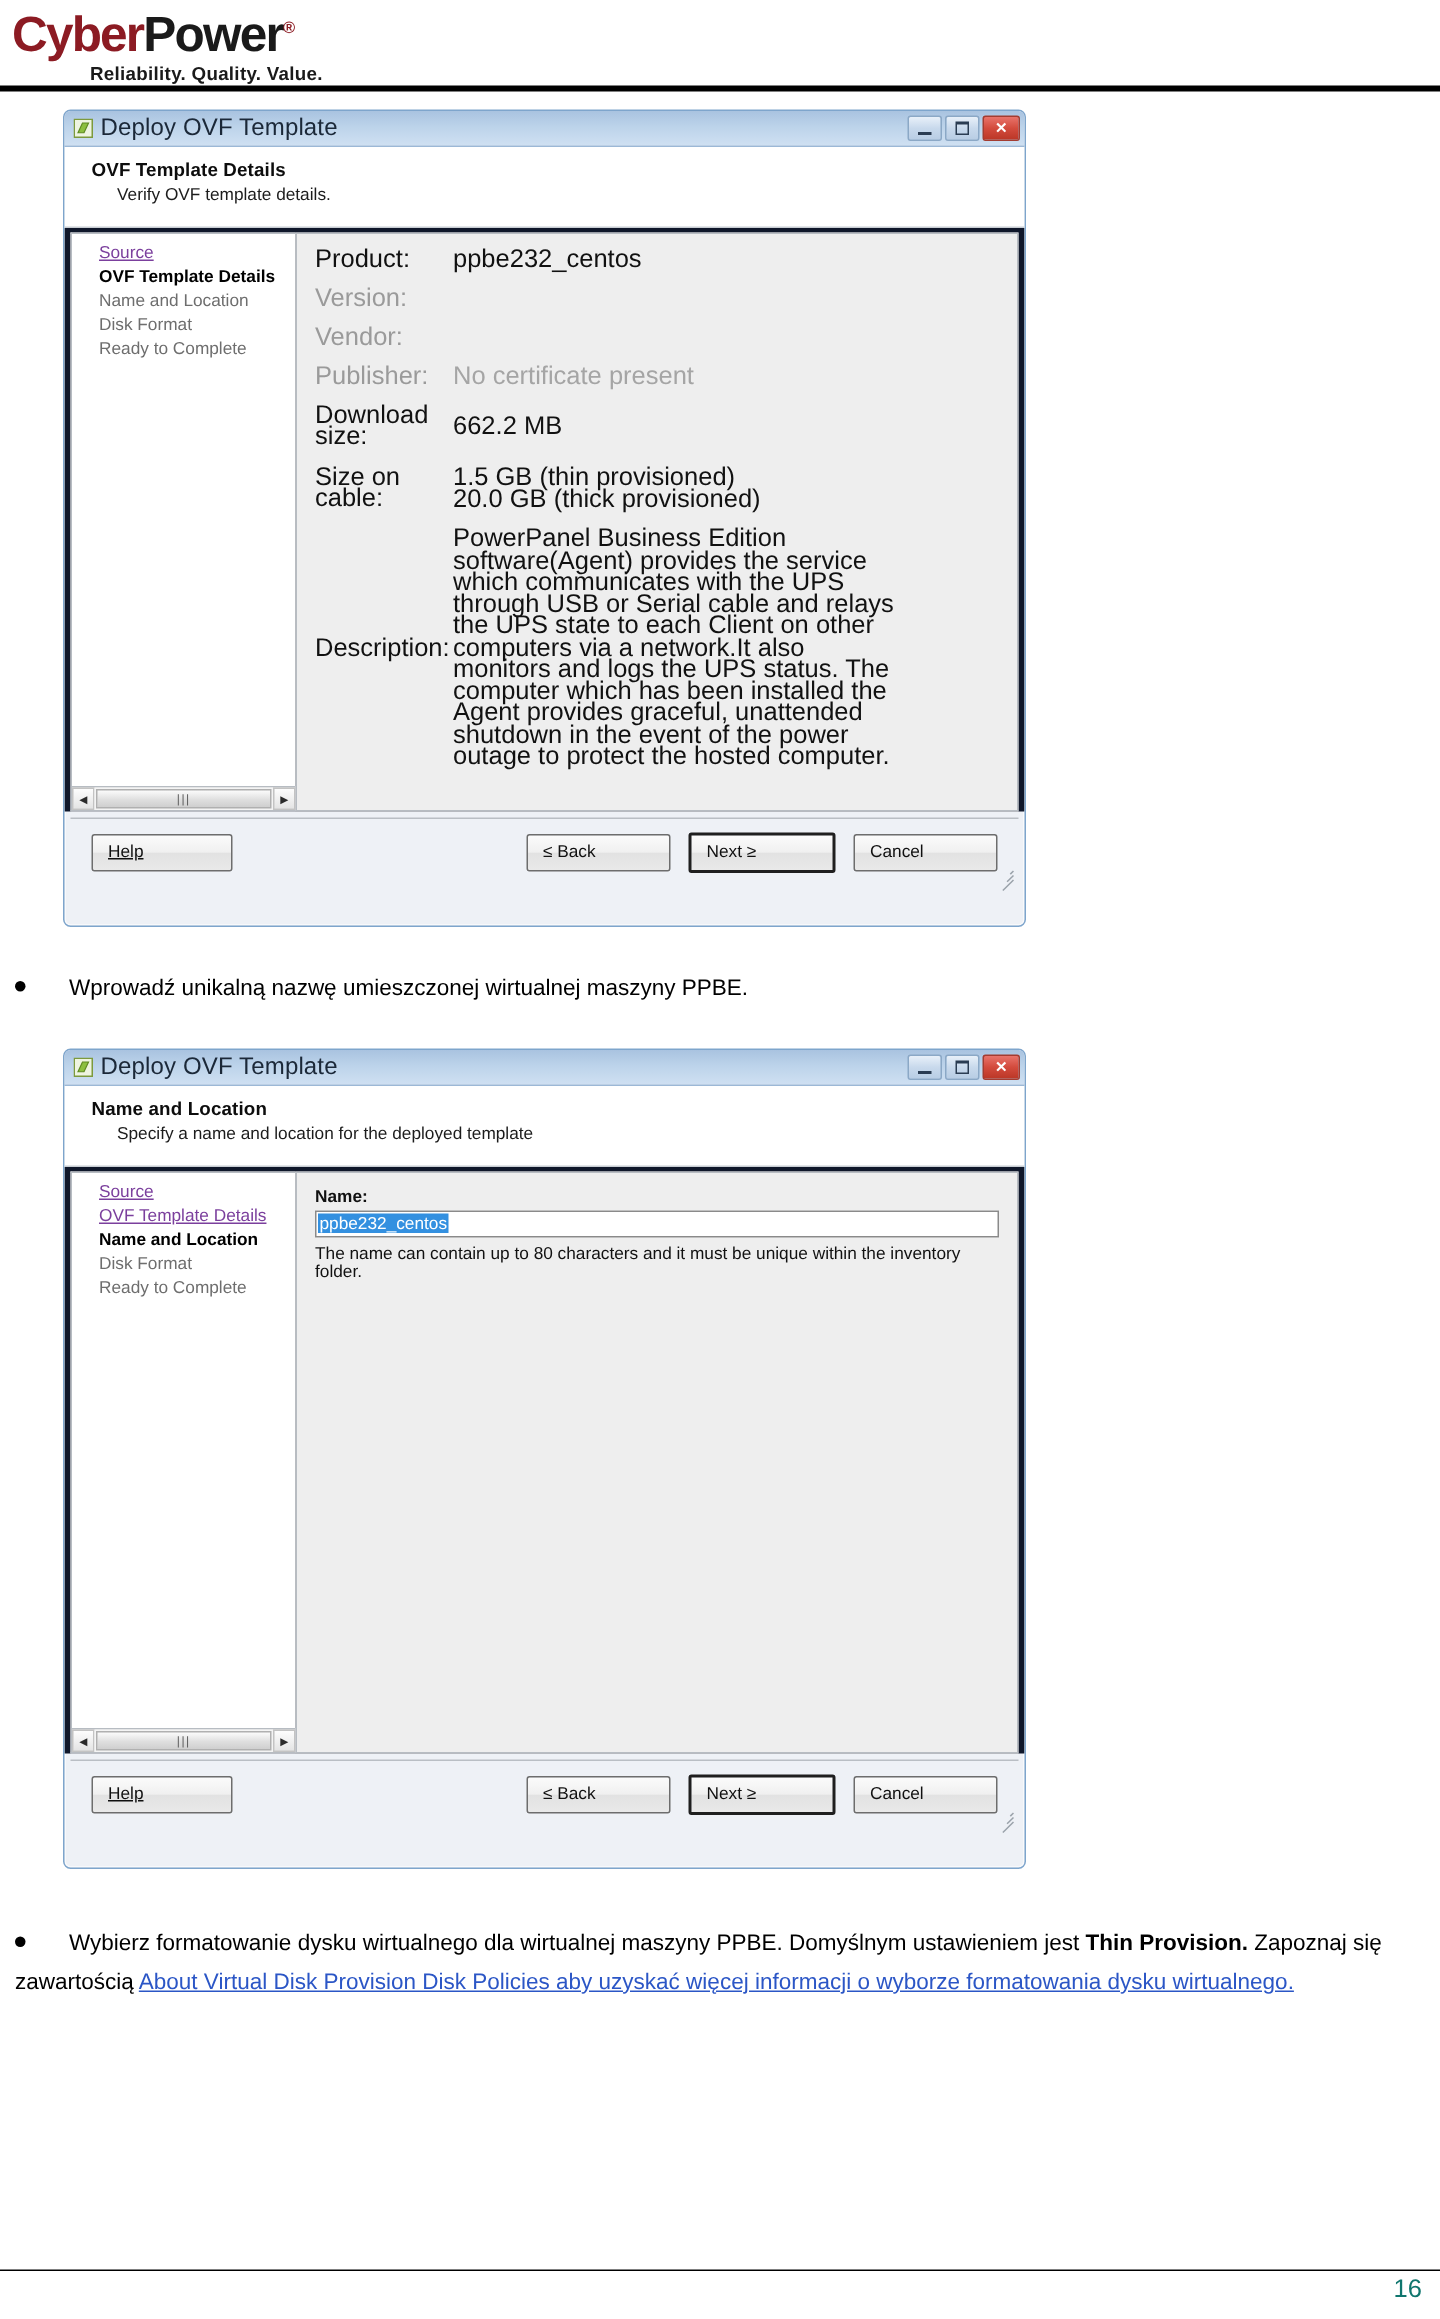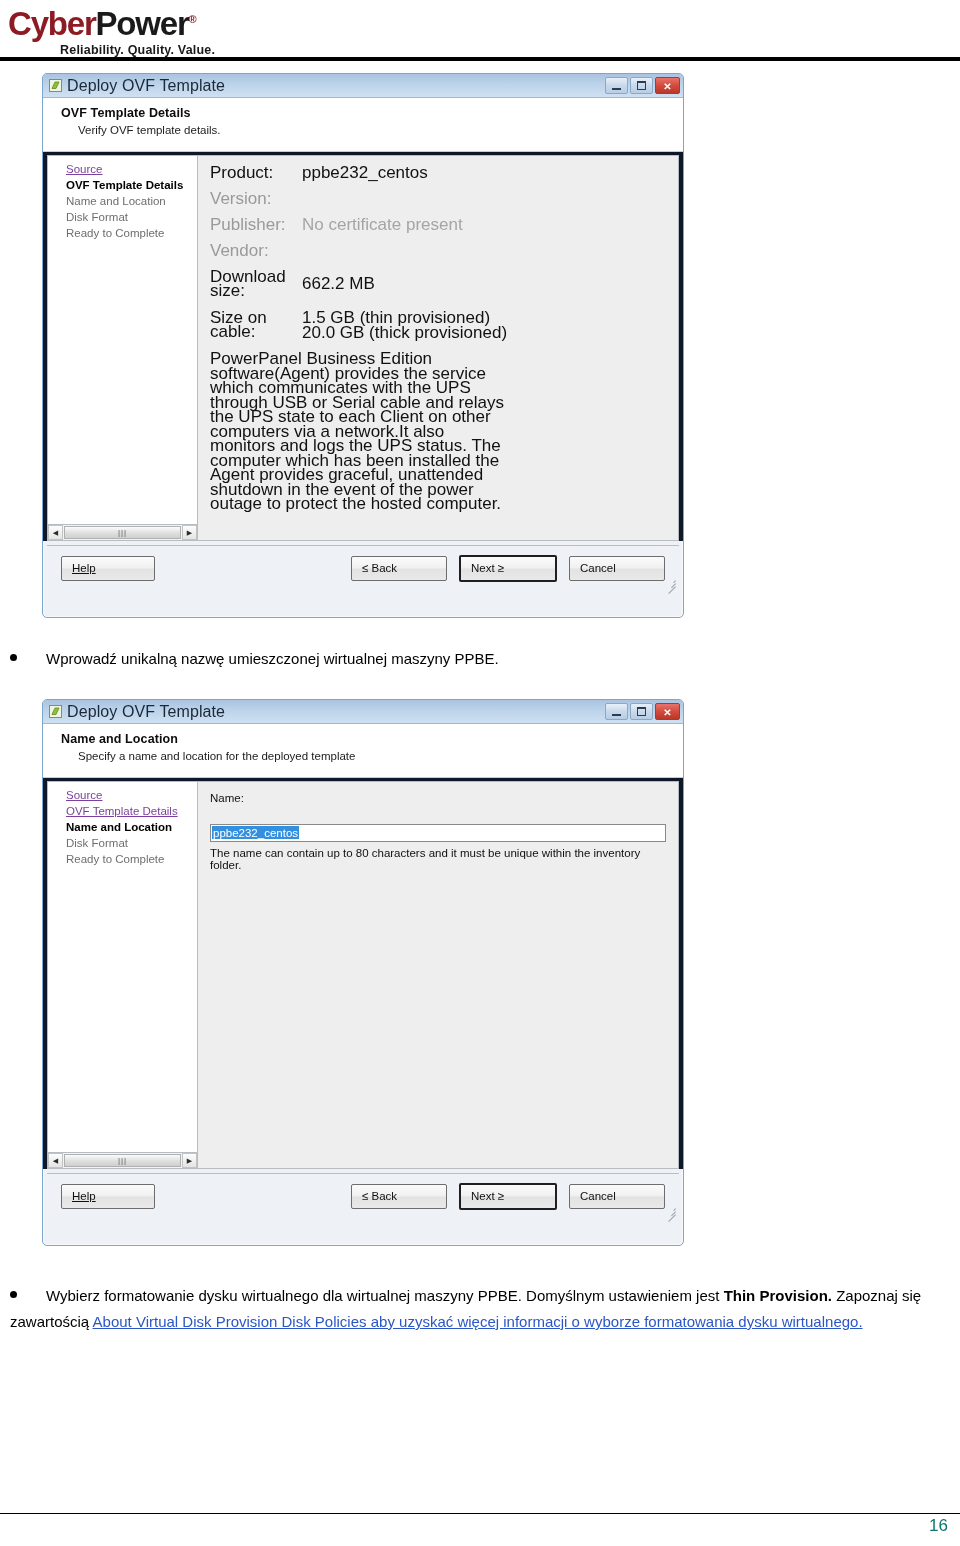--- a/index.html
+++ b/index.html
@@ -262,21 +262,22 @@
   .detail-label.muted { color: #9a9a9a; }
   .detail-value { color: #111111; }
   .detail-value.muted { color: #a5a5a5; }
   .detail-value.multi div { line-height: 15px; }
   .desc-text { line-height: 14.5px; max-width: 300px; }
 
   
   .field-label {
     font-size: 11.5px;
     color: #111111;
-    margin-bottom: 20px;
+    margin-bottom: 3px;
+    font-weight: bold;
   }
   .text-input {
     width: 100%;
     box-sizing: border-box;
     height: 18px;
     border: 1px solid #8a8a8a;
     background: #ffffff;
     font-family: "Liberation Sans", sans-serif;
     font-size: 11.5px;
     line-height: 16px;
@@ -442,39 +443,40 @@
     <div class="dlg-content">
       <div class="detail-row">
         <span class="detail-label">Product:</span>
         <span class="detail-value">ppbe232_centos</span>
       </div>
       <div class="detail-row">
         <span class="detail-label muted">Version:</span>
         <span class="detail-value muted"></span>
       </div>
       <div class="detail-row">
+        <span class="detail-label muted">Vendor:</span>
+        <span class="detail-value muted"></span>
+      </div>
+      <div class="detail-row">
         <span class="detail-label muted">Publisher:</span>
         <span class="detail-value muted">No certificate present</span>
-      </div>
-      <div class="detail-row">
-        <span class="detail-label muted">Vendor:</span>
-        <span class="detail-value muted"></span>
       </div>
       <div class="detail-row">
         <span class="detail-label">Download size:</span>
         <span class="detail-value">662.2 MB</span>
       </div>
       <div class="detail-row">
         <span class="detail-label">Size on cable:</span>
         <span class="detail-value multi">
           <div>1.5 GB (thin provisioned)</div>
           <div>20.0 GB (thick provisioned)</div>
         </span>
       </div>
       <div class="detail-row">
+        <span class="detail-label">Description:</span>
         <span class="detail-value desc-text">PowerPanel Business Edition software(Agent) provides the service which communicates with the UPS through USB or Serial cable and relays the UPS state to each Client on other computers via a network.It also monitors and logs the UPS status. The computer which has been installed the Agent provides graceful, unattended shutdown in the event of the power outage to protect the hosted computer.</span>
       </div>
     </div>
   </div>
 
   <div class="dlg-footer">
     <span class="btn btn-help">
         <span class="u">Help</span>
       </span>
     <span class="footer-right">

